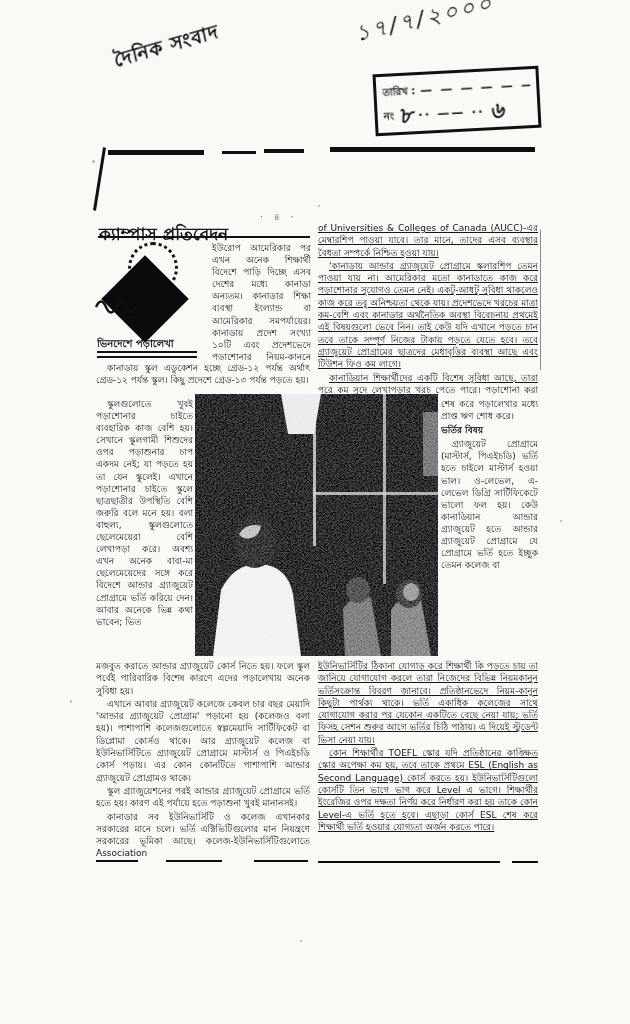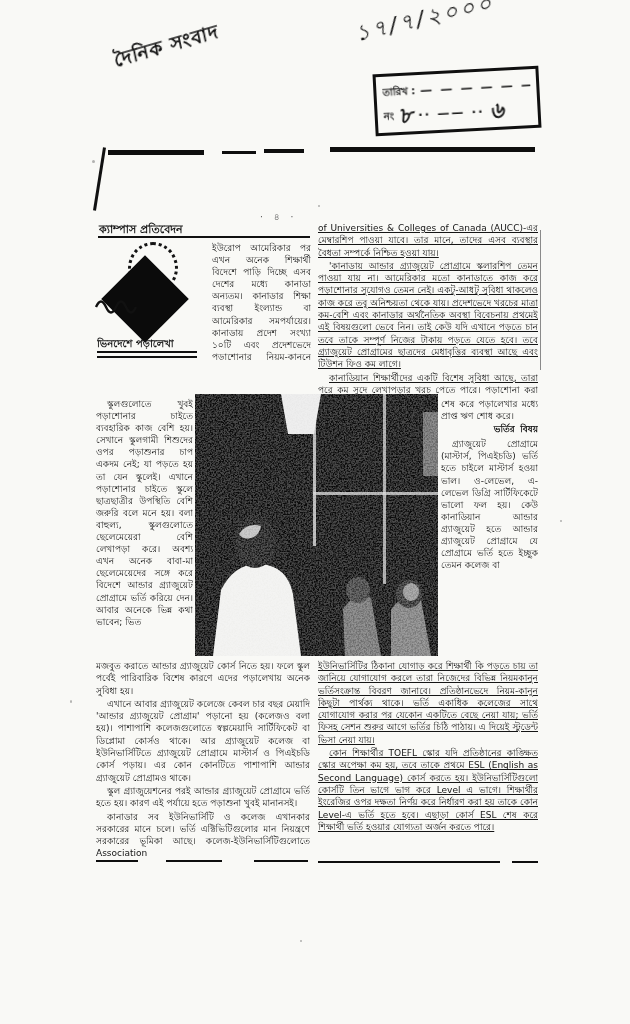--- a/index.html
+++ b/index.html
@@ -16,38 +16,38 @@
   .stamp{left:374px;top:70px;width:166px;height:62px;border:3px solid #101010;
          transform:rotate(-3deg);padding:4px 6px;box-sizing:border-box;filter:blur(0.3px);}
   .stamp-row{display:flex;align-items:center;gap:5px;font-size:10px;font-weight:bold;height:24px;overflow:hidden;white-space:nowrap;}
   .stamp-dashes{font-weight:bold;font-size:12px;letter-spacing:2px;}
   .stamp-hand{font-size:22px;font-style:italic;transform:rotate(-8deg);}
   .rule{background:#0e0e0e;}
   .headline{left:104px;top:155px;width:436px;height:58px;font-size:44px;font-weight:bold;
             white-space:nowrap;overflow:hidden;letter-spacing:2px;filter:blur(0.2px);}
   .tick{left:98px;top:147px;width:3px;height:64px;background:#111;transform:rotate(9deg);}
   .smudge{left:260px;top:210px;font-size:9px;color:#555;letter-spacing:4px;}
-  .byline{left:99px;top:221px;font-size:11px;font-weight:bold;filter:blur(0.25px);}
+  .byline{left:99px;top:221px;font-size:17px;font-weight:bold;filter:blur(0.25px);}
   .byline-rule{left:98px;top:236px;width:212px;height:2px;background:#111;}
   .logo-box{left:100px;top:246px;width:100px;height:108px;}
   .diamond{position:absolute;left:14px;top:22px;width:62px;height:62px;background:#0b0b0b;
            transform:rotate(45deg);}
   .dotted-circle{position:absolute;left:28px;top:-4px;width:44px;height:46px;
                  border:3px dotted #141414;border-radius:50%;}
   .squiggle{position:absolute;left:-6px;top:52px;}
   .logo-caption{left:97px;top:336px;width:102px;font-size:10px;font-weight:bold;
                 white-space:nowrap;overflow:hidden;filter:blur(0.25px);}
   .cap-rule1{left:97px;top:351px;width:100px;height:2px;background:#111;}
   .cap-rule2{left:97px;top:356px;width:100px;height:2px;background:#111;}
   .body-text{font-size:9px;line-height:12.3px;text-align:justify;overflow:hidden;
              filter:blur(0.22px);color:#151515;}
   .body-text p{margin:0 0 1px 0;text-indent:11px;}
   .body-text p.cont{text-indent:0;}
   .narrow{line-height:12.1px;}
-  .subhead{text-align:right;font-weight:bold;text-indent:0 !important;margin:2px 0 !important;font-family:Liberation Mono, monospace;}
+  .subhead{text-align:left;font-weight:bold;text-indent:0 !important;margin:2px 0 !important;}
   .photo{left:195px;top:394px;width:243px;height:262px;}
   .vmark{left:540px;top:230px;width:1px;height:140px;background:#8a8a8a;}
   .speck{position:absolute;background:#6a6a6a;border-radius:50%;opacity:.5;}
 </style>
 </head>
 <body>
 
 <div class="sheet">
 
   <div class="speck" style="left:92px;top:160px;width:3px;height:3px;"></div>
@@ -90,20 +90,23 @@
     </svg>
   </div>
   <div class="abs logo-caption">ভিনদেশে পড়ালেখা</div>
   <div class="abs cap-rule1"></div>
   <div class="abs cap-rule2"></div>
 
   <div class="abs body-text narrow" style="left:212px;top:242px;width:99px;height:118px;">
     <p class="cont">ইউরোপ আমেরিকার পর এখন অনেক শিক্ষার্থী বিদেশে পাড়ি দিচ্ছে এসব দেশের মধ্যে কানাডা অন্যতম। কানাডার শিক্ষা ব্যবস্থা ইংল্যান্ড বা আমেরিকার সমপর্যায়ের। কানাডায় প্রদেশ সংখ্যা ১০টি এবং প্রদেশভেদে পড়াশোনার নিয়ম-কানুনে পার্থক্য আছে। এখানে লেখাপড়ার পর্যায় প্রধানত তিনটি। প্রথমত, স্কুল লেভেল, দ্বিতীয়ত, আন্ডার গ্র্যাজুয়েট লেভেল, তৃতীয়ত গ্র্যাজুয়েট লেভেল।</p>
   </div>
 
+  <div class="abs body-text" style="left:96px;top:362px;width:214px;height:34px;">
+    <p>কানাডায় স্কুল এডুকেশন হচ্ছে গ্রেড-১২ পর্যন্ত অর্থাৎ গ্রেড-১২ পর্যন্ত স্কুল। কিছু প্রদেশে গ্রেড-১৩ পর্যন্ত পড়তে হয়।</p>
+  </div>
   <div class="abs body-text narrow" style="left:96px;top:398px;width:97px;height:258px;">
     <p>স্কুলগুলোতে খুবই পড়াশোনার চাইতে ব্যবহারিক কাজ বেশি হয়। সেখানে স্কুলগামী শিশুদের ওপর পড়াশুনার চাপ একদম নেই; যা পড়তে হয় তা যেন স্কুলেই। এখানে পড়াশোনার চাইতে স্কুলে ছাত্রছাত্রীর উপস্থিতি বেশি জরুরি বলে মনে হয়। বলা বাহুল্য, স্কুলগুলোতে ছেলেমেয়েরা বেশি লেখাপড়া করে। অবশ্য এখন অনেক বাবা-মা ছেলেমেয়েদের সঙ্গে করে বিদেশে আন্ডার গ্র্যাজুয়েট প্রোগ্রামে ভর্তি করিয়ে দেন। আবার অনেকে ভিন্ন কথা ভাবেন; ভিত</p>
   </div>
   <div class="abs body-text" style="left:96px;top:660px;width:214px;height:196px;">
     <p class="cont">মজবুত করাতে আন্ডার গ্র্যাজুয়েট কোর্স নিতে হয়। ফলে স্কুল পর্বেই পারিবারিক বিশেষ কারণে এদের পড়ালেখায় অনেক সুবিধা হয়।</p>
     <p>এখানে আবার গ্র্যাজুয়েট কলেজে কেবল চার বছর মেয়াদি 'আন্ডার গ্র্যাজুয়েট প্রোগ্রাম' পড়ানো হয় (কলেজও বলা হয়)। পাশাপাশি কলেজগুলোতে স্বল্পমেয়াদি সার্টিফিকেট বা ডিপ্লোমা কোর্সও থাকে। আর গ্র্যাজুয়েট কলেজ বা ইউনিভার্সিটিতে গ্র্যাজুয়েট প্রোগ্রামে মাস্টার্স ও পিএইচডি কোর্স পড়ায়। এর কোন কোনটিতে পাশাপাশি আন্ডার গ্র্যাজুয়েট প্রোগ্রামও থাকে।</p>
     <p>স্কুল গ্র্যাজুয়েশনের পরই আন্ডার গ্র্যাজুয়েট প্রোগ্রামে ভর্তি হতে হয়। কারণ এই পর্যায়ে হতে পড়াশুনা খুবই মানানসই।</p>
     <p>কানাডার সব ইউনিভার্সিটি ও কলেজ এখানকার সরকারের মানে চলে। ভর্তি এক্টিভিটিগুলোর মান নিয়ন্ত্রণে সরকারের ভূমিকা আছে। কলেজ-ইউনিভার্সিটিগুলোতে Association</p>
   </div>
 

